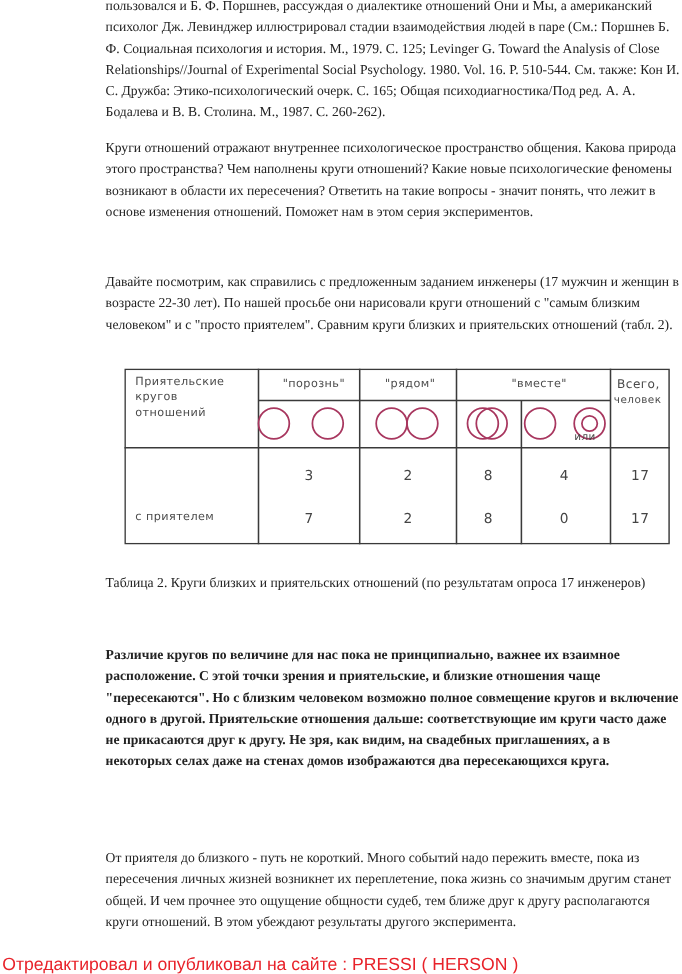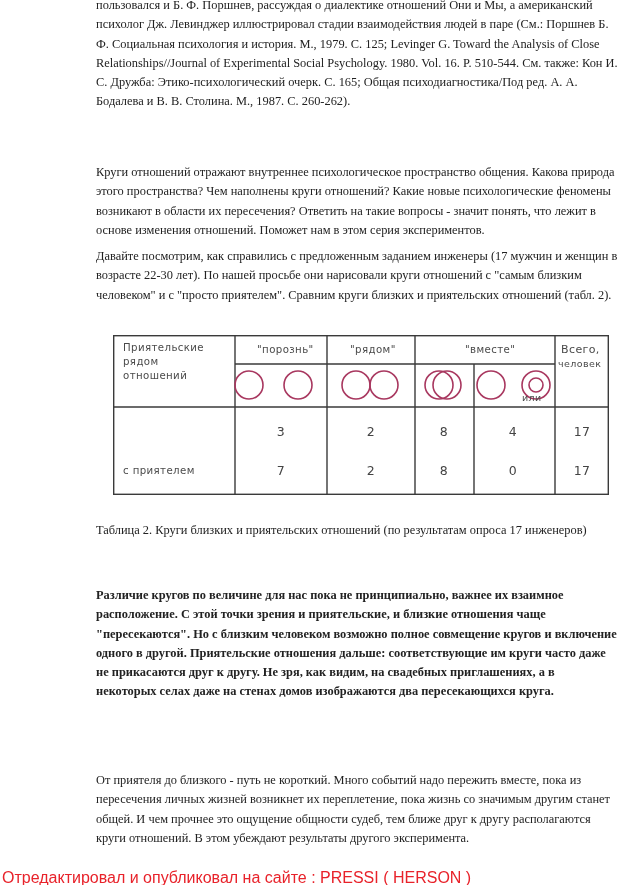--- a/index.html
+++ b/index.html
@@ -1,21 +1,21 @@
 <!DOCTYPE html>
 <html><head>
 <meta charset="utf-8">
 <style>
   html, body { margin:0; padding:0; }
   body { width:620px; height:885px; background:#ffffff; position:relative; overflow:hidden;
          font-family:"DejaVu Serif", serif; color:#1a1a1a; }
   .para { position:absolute; left:96px; width:522px; font-size:12.4px; line-height:19.3px;
           font-family:"Liberation Serif", serif; letter-spacing:0; color:#222; margin:0; }
   #p0 { top:-4px; }
-  #p1 { top:125px;margin-top:38px; }
+  #p1 { top:125px; }
   #p2 { top:247px; }
   #caption { top:521px; }
   #p3 { top:586px;font-weight:bold; }
   #p4 { top:771px; }
   .table-fig { position:absolute; left:113px; top:335px; width:496px; height:160px; }
   .table-fig svg { position:absolute; left:0; top:0; }
   .tcell { position:absolute; font-family:"DejaVu Sans", sans-serif; font-size:10.2px;
            color:#4a4a4a; line-height:14px; letter-spacing:0.4px; }
   .num { font-size:12.5px; color:#444; text-align:center; width:40px; }
   .footer { position:absolute; left:2px; top:869px; font-family:"Liberation Sans", sans-serif;
@@ -48,21 +48,21 @@
         <circle cx="326" cy="50" r="14"></circle>
         <circle cx="334" cy="50" r="14"></circle>
         <circle cx="378" cy="50" r="14"></circle>
         <circle cx="423" cy="50" r="14"></circle>
         <circle cx="423" cy="50" r="7"></circle>
       </g>
   </svg>
 
   <div class="tcell" style="left:10px;top:6px;">
     <div>Приятельские</div>
-    <div>рядом</div>
+    <div>кругов</div>
     <div>отношений</div>
   </div>
   <div class="tcell" style="left:144px;top:8px;">"порознь"</div>
   <div class="tcell" style="left:237px;top:8px;">"рядом"</div>
   <div class="tcell" style="left:352px;top:8px;">"вместе"</div>
   <div class="tcell" style="left:448px;top:8px;font-size:11px;">
     <div>Всего,</div>
     <div style="font-size:9.5px;margin-left:-3px;">человек</div>
   </div>
   <div class="tcell" style="left:409px;top:56px;font-size:9.5px;font-weight:normal;">или</div>

